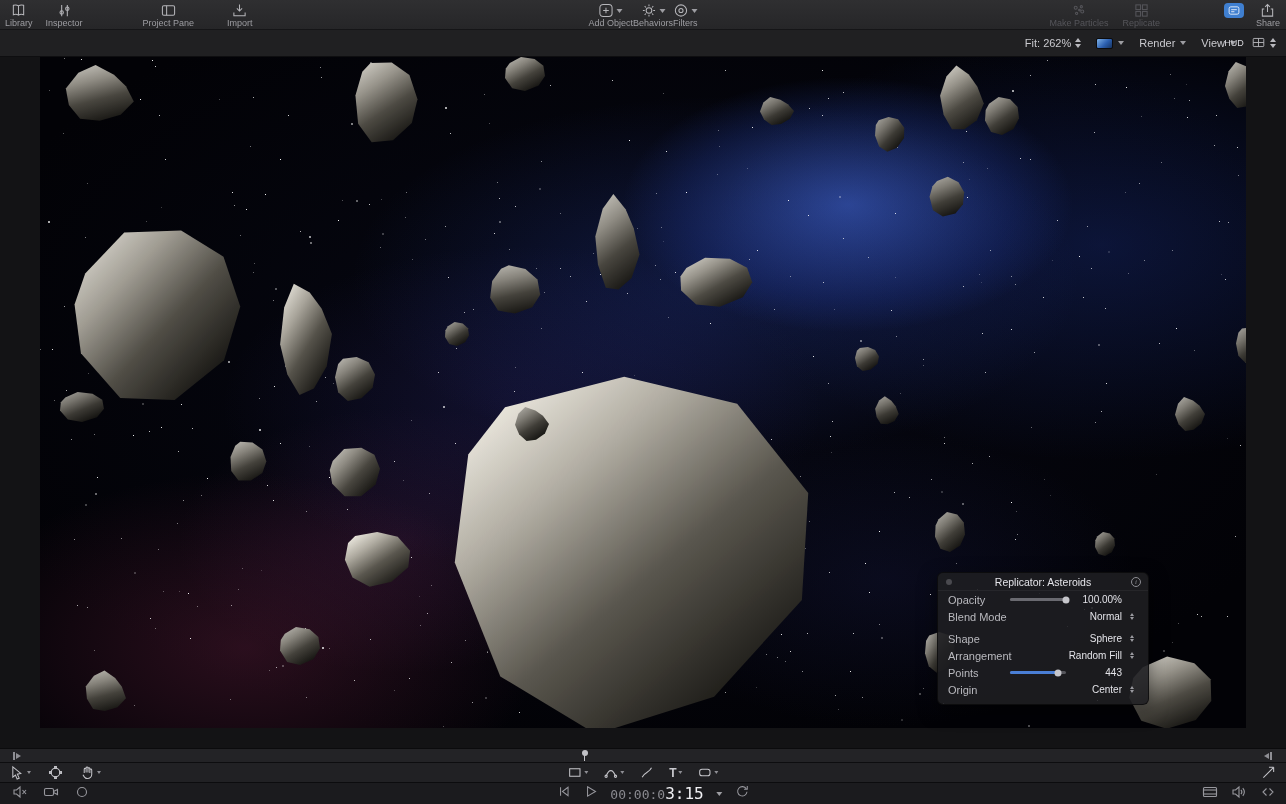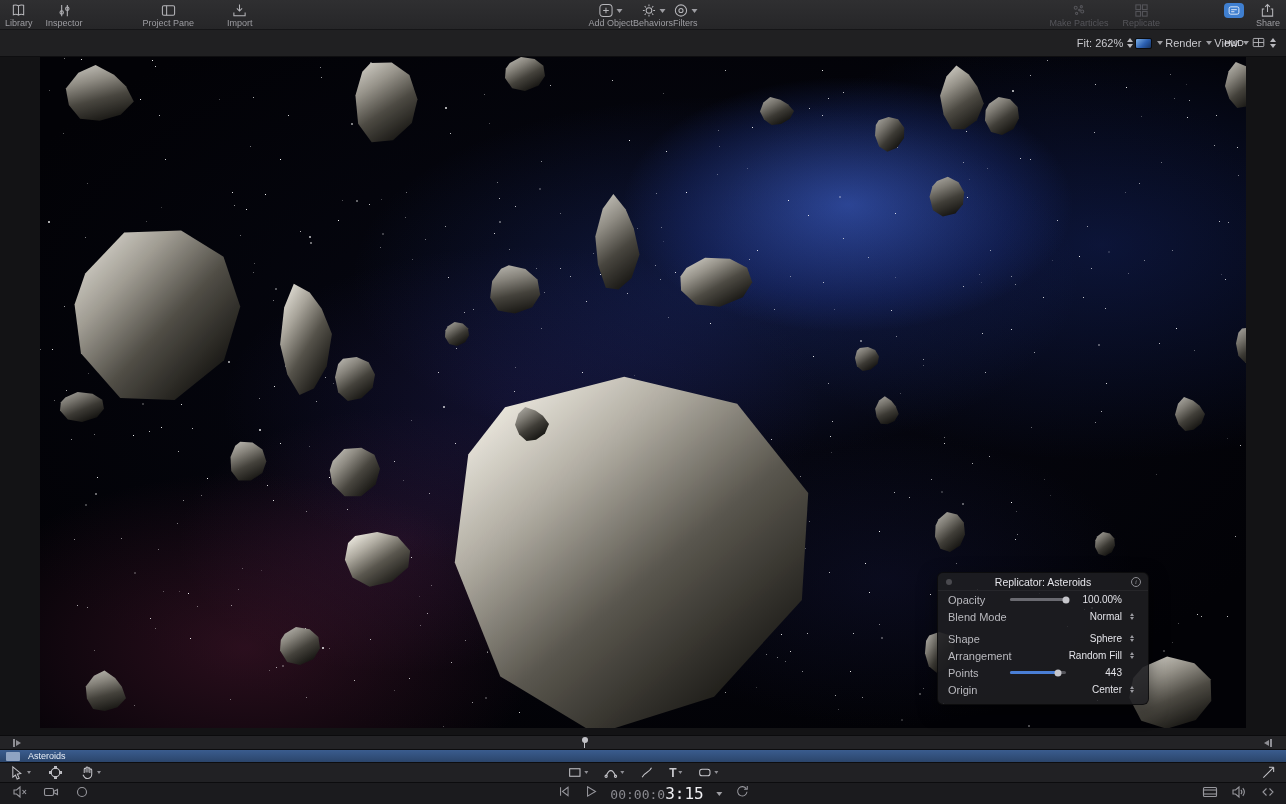--- a/index.html
+++ b/index.html
@@ -21,21 +21,21 @@
   .tb-group-center { position:absolute; left:50%; transform:translateX(-50%); display:flex; gap:0; }
   .tb-group-right { margin-left:auto; display:flex; align-items:flex-start; padding-right:6px; }
   .hud-iconbg { background:#3f7fd0; border-radius:4px; padding:0 3px; height:15px; display:flex; align-items:center; }
   .hud-iconbg svg * { stroke:#eef3fb; }
   .tb-item.active .tb-label { color:#d9d9de;margin-top:20px; }
   .chev { width:0; height:0; border-left:3px solid transparent; border-right:3px solid transparent;
           border-top:4px solid #9d9da2; margin-left:1px; }
 
   
   .canvasbar { height:27px; flex:none; background:#202022; border-bottom:1px solid #0e0e10;
-               display:flex; align-items:center; justify-content:flex-end; gap:2px;
+               display:flex; align-items:center; justify-content:flex-end; gap:15px;
                padding-right:10px; color:#c9c9ce; font-size:11px; }
   .cb-item { display:flex; align-items:center; gap:4px; cursor:default; }
   .stepper { display:flex; flex-direction:column; gap:2px; }
   .stepper .up   { width:0; height:0; border-left:3px solid transparent; border-right:3px solid transparent; border-bottom:4px solid #b9b9be; }
   .stepper .down { width:0; height:0; border-left:3px solid transparent; border-right:3px solid transparent; border-top:4px solid #b9b9be; }
   .swatch { width:17px; height:11px; border-radius:2px; border:1px solid #0c0c0e;
             background:linear-gradient(135deg,#7fb2e8,#2b5fb0 55%,#17335f); }
   .cb-icon svg * { stroke:#b9b9be; fill:none; stroke-width:1.1; }
 
   
@@ -398,24 +398,20 @@
         <i class="bar"></i>
         <i class="tri"></i>
       </span>
     <span class="playhead"></span>
     <span class="rmark right">
         <i class="bar"></i>
         <i class="tri"></i>
       </span>
   </div>
 
-  <div class="track">
-    <span class="track-thumb"></span>
-    <span class="track-label">Asteroids</span>
-  </div>
 
   <div class="toolsbar">
     <div class="tools-left">
       <span class="tool">
         <svg width="15" height="16" viewBox="0 0 16 16">
             <path d="M3 1.5 L11.5 8.5 L7.8 9.2 L9.8 13.5 L7.6 14.5 L5.8 10.2 L3 12.5 Z" fill="#4a9eff" stroke="none"></path>
           </svg>
         <span class="chev-s"></span>
       </span>
       <span class="tool">

